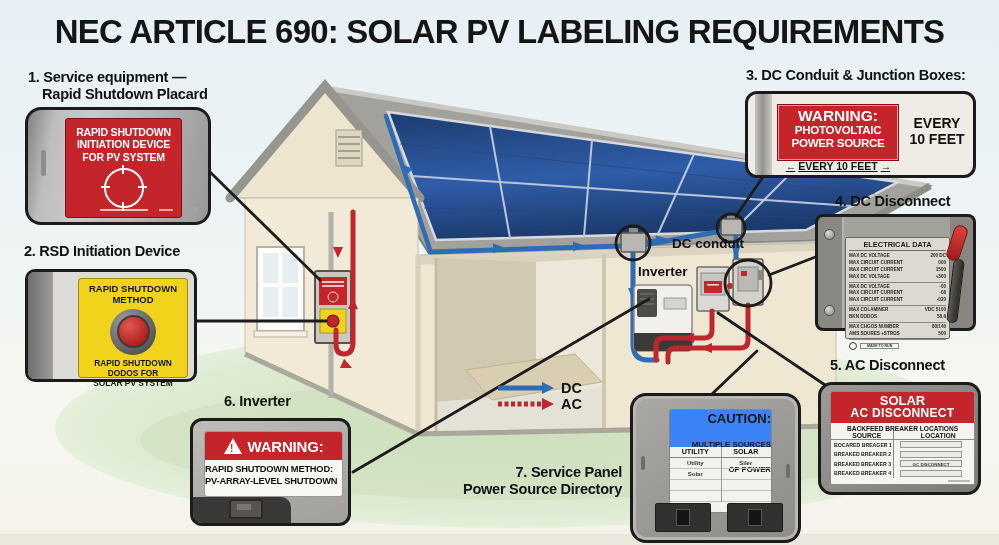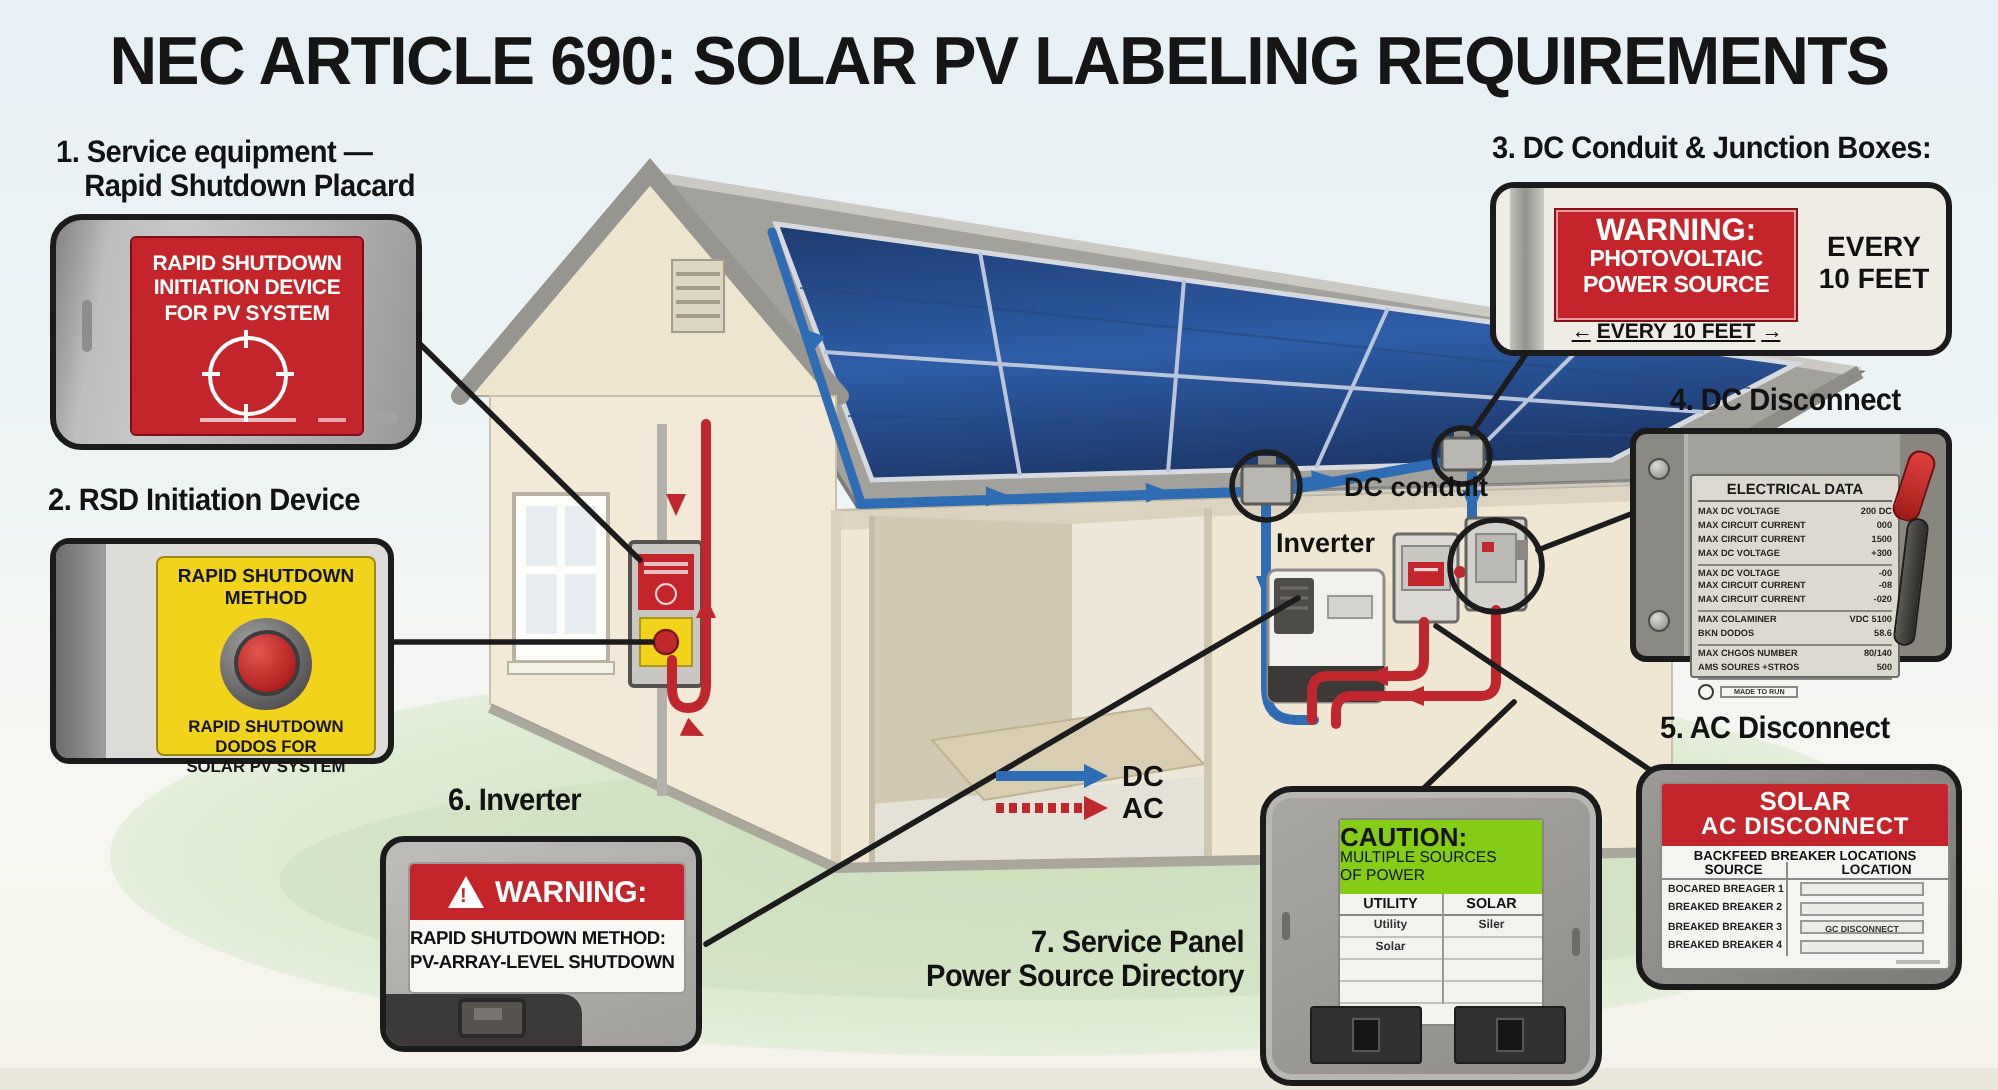--- a/index.html
+++ b/index.html
@@ -107,23 +107,23 @@
   .invlabel .body{padding-top:3px;text-align:left;font-size:9.3px;line-height:1.3;font-weight:800;color:#111;letter-spacing:-0.2px;}
   #card6 .base{position:absolute;left:0;bottom:0;width:98px;height:26px;background:#3b3937;border-radius:0 10px 0 9px;}
   #card6 .port{position:absolute;left:36px;bottom:4px;width:30px;height:16px;background:#57544f;
     border:2px solid #2b2927;border-radius:3px;}
   #card6 .port i{position:absolute;left:6px;top:3px;width:14px;height:6px;background:#7a766f;display:block;}
   
   #card7{left:630px;top:393px;width:171px;height:150px;border-radius:16px;
     background:linear-gradient(150deg,#aaa8a4,#8e8c88);box-shadow:inset 0 0 0 3px #b9b7b3;}
   .caulabel{position:absolute;left:36px;top:13px;width:103px;height:104px;background:#f3f2ef;
     border:1px solid #87857f;border-radius:2px;overflow:hidden;box-sizing:border-box;}
-  .caulabel .hdr{height:37px;background:#84cc16;text-align:left;padding-top:2px;box-sizing:border-box;}
+  .caulabel .hdr{height:37px;background:#3b82f6;text-align:right;padding-top:2px;box-sizing:border-box;}
   .caulabel .hdr .c1{font-size:13px;font-weight:800;color:#151515;line-height:1.0;}
-  .caulabel .hdr .c2{font-size:7.8px;font-weight:400;color:#151515;line-height:1.15;}
+  .caulabel .hdr .c2{font-size:7.8px;font-weight:700;color:#151515;line-height:1.15;margin-top:16px;}
   .ctable{position:relative;}
   .ctable .vline{position:absolute;left:50%;top:0;bottom:0;width:1px;background:#999;}
   .crow{display:flex;border-bottom:1px solid #c2c1bc;height:10px;}
   .crow.h{border-bottom:1px solid #87857f;}
   .crow span{flex:1;text-align:center;font-size:6px;font-weight:700;color:#333;line-height:10px;}
   .crow.h span{font-size:7.2px;font-weight:800;color:#111;}
   .breaker{position:absolute;bottom:8px;width:54px;height:27px;background:#333130;border:1px solid #1e1c1b;
     border-radius:2px;}
   .breaker i{position:absolute;left:20px;top:5px;width:12px;height:15px;background:#161414;border:1px solid #5a5856;display:block;}
   #card7 .slit{position:absolute;width:4px;height:14px;background:#6e6c68;border-radius:2px;}

